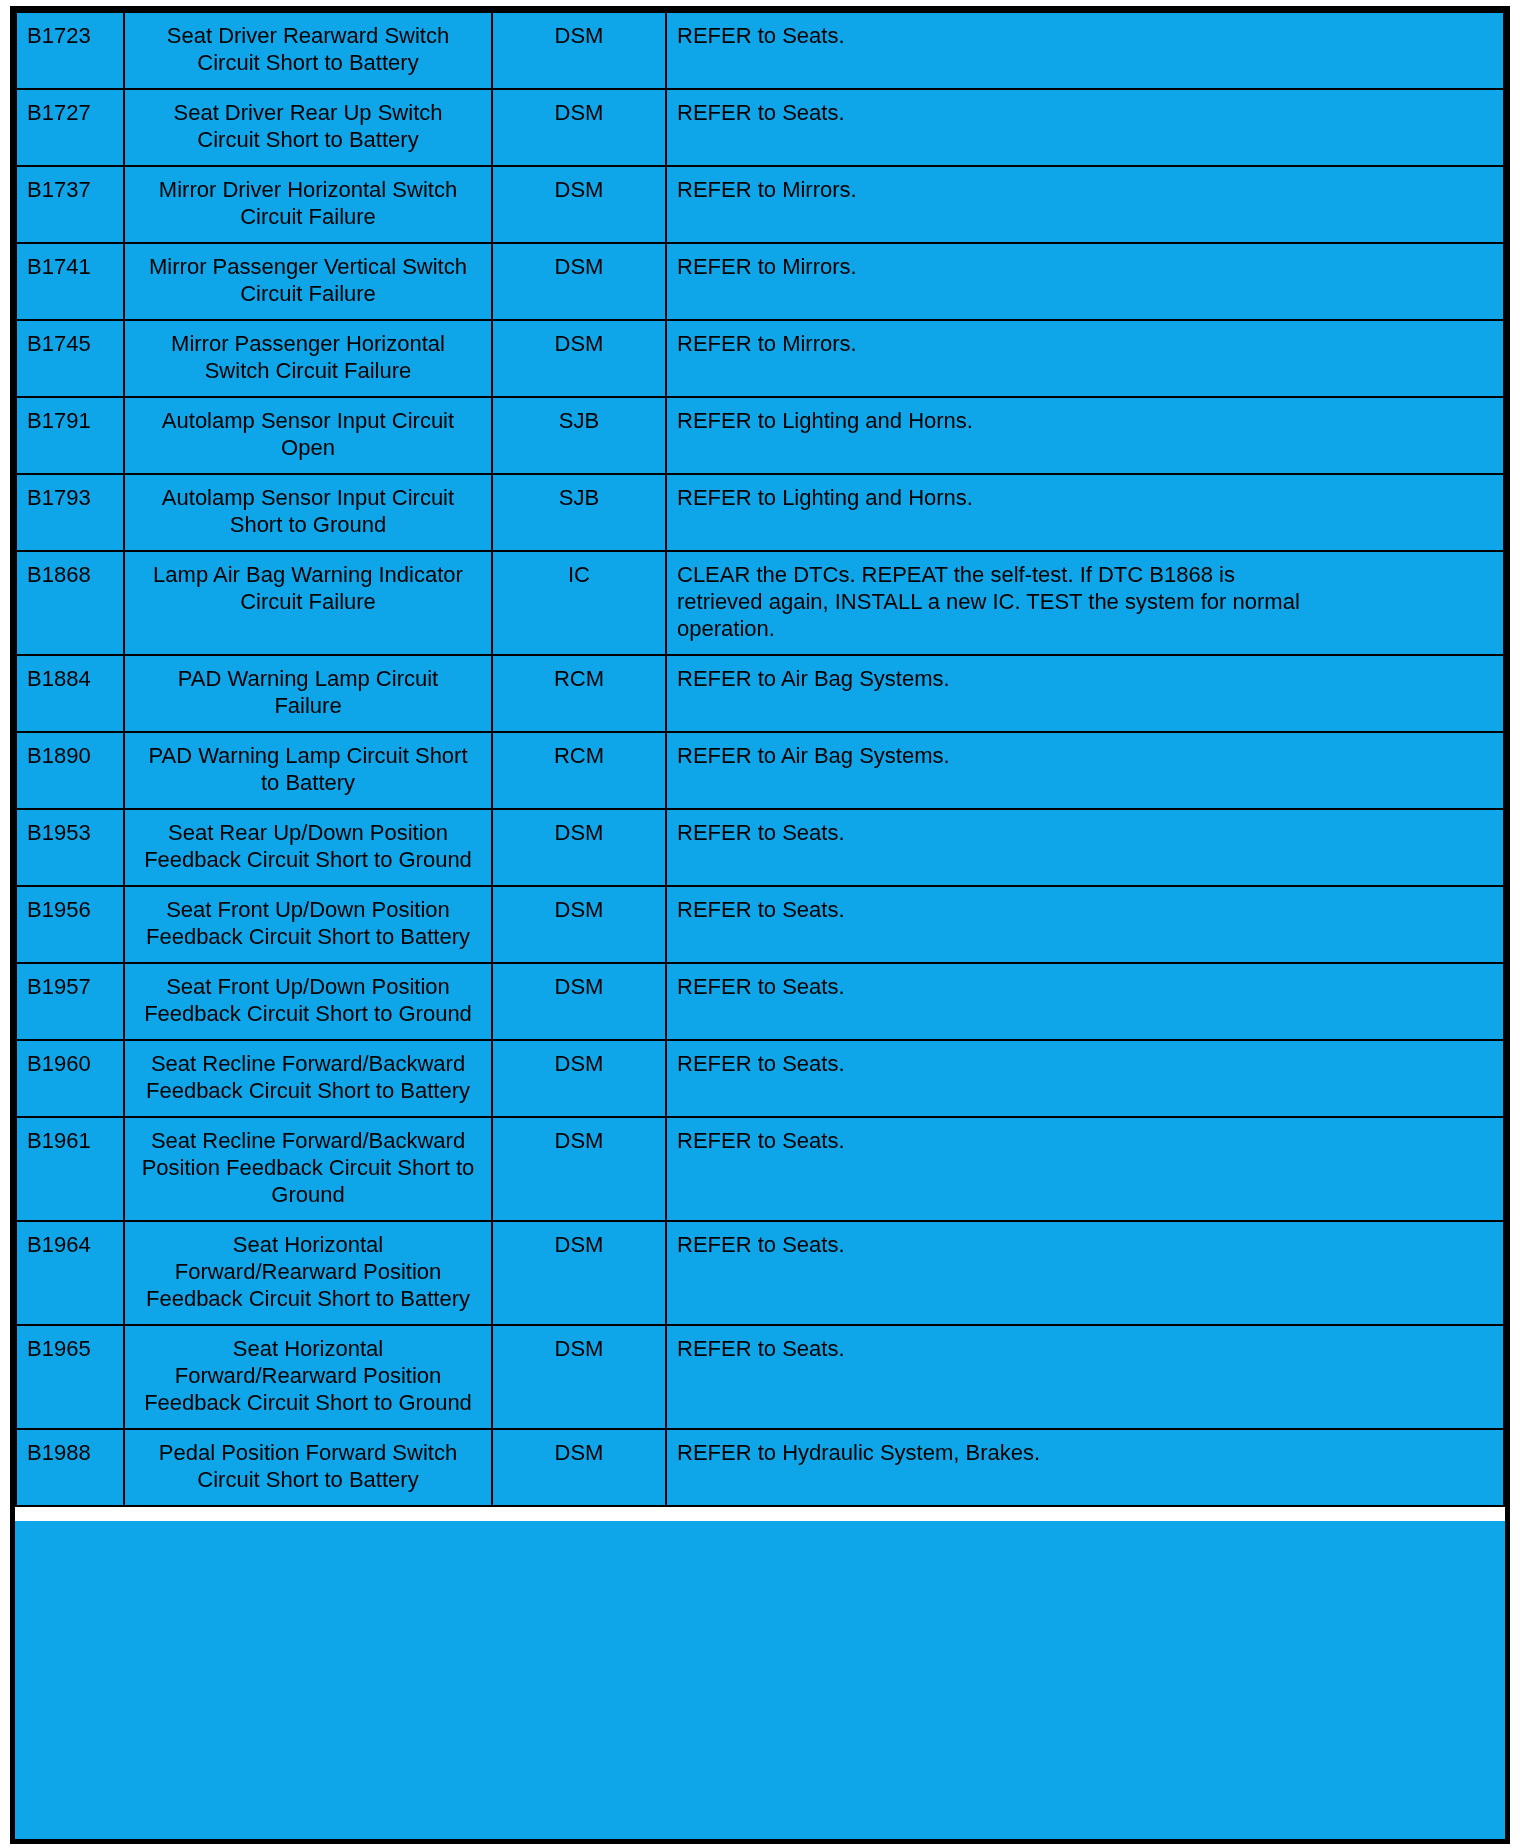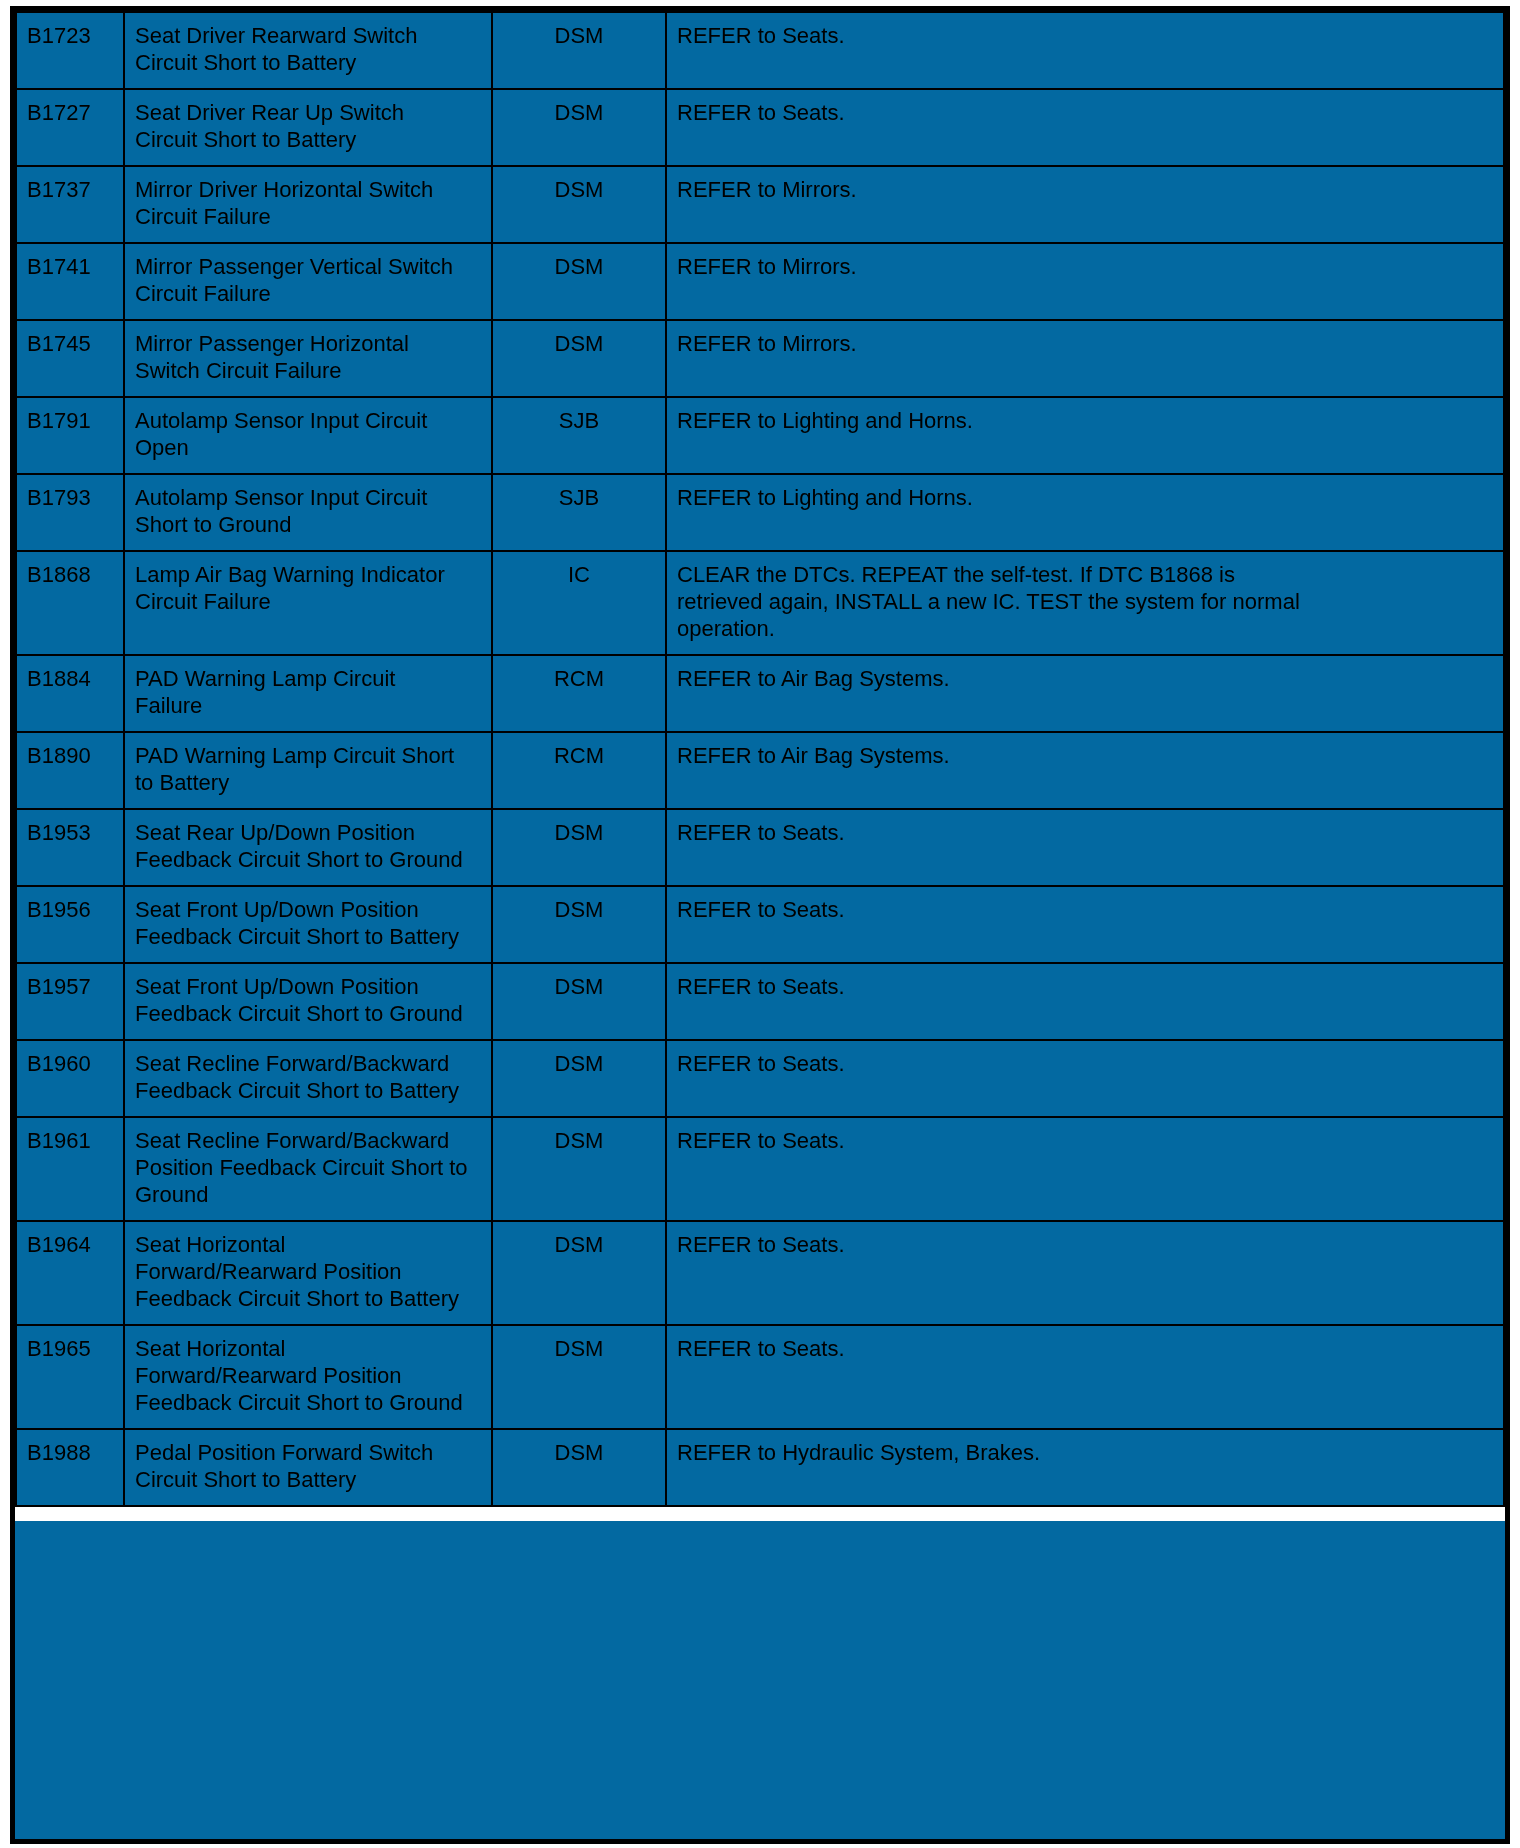--- a/index.html
+++ b/index.html
@@ -18,38 +18,38 @@
   .page {
     width: 100%;
     height: 100%;
     padding: 6px 10px 4px 10px;
   }
   .table-frame {
     width: 100%;
     height: 1838px;
     border: 5px solid #000000;
     overflow: hidden;
-    background: #0369a1;
+    background: #0ea5e9;
   }
   table.dtc-table {
     width: 100%;
     border-collapse: collapse;
     table-layout: fixed;
   }
   table.dtc-table td {
     border: 2px solid #000000;
     vertical-align: top;
     padding: 9px 10px 12px 10px;
     font-size: 22px;
     line-height: 27px;
     white-space: pre-line;
     word-wrap: break-word;
   }
   td.col-code   { width: 108px; padding-left: 12px; }
-  td.col-desc   { width: 368px; }
+  td.col-desc   { width: 368px; text-align: center; }
   td.col-module { width: 174px; text-align: center; }
   td.col-action { }
   .bottom-spacer {
     height: 14px;
     background: #ffffff;
   }
 </style>
 </head>
 <body>
 

